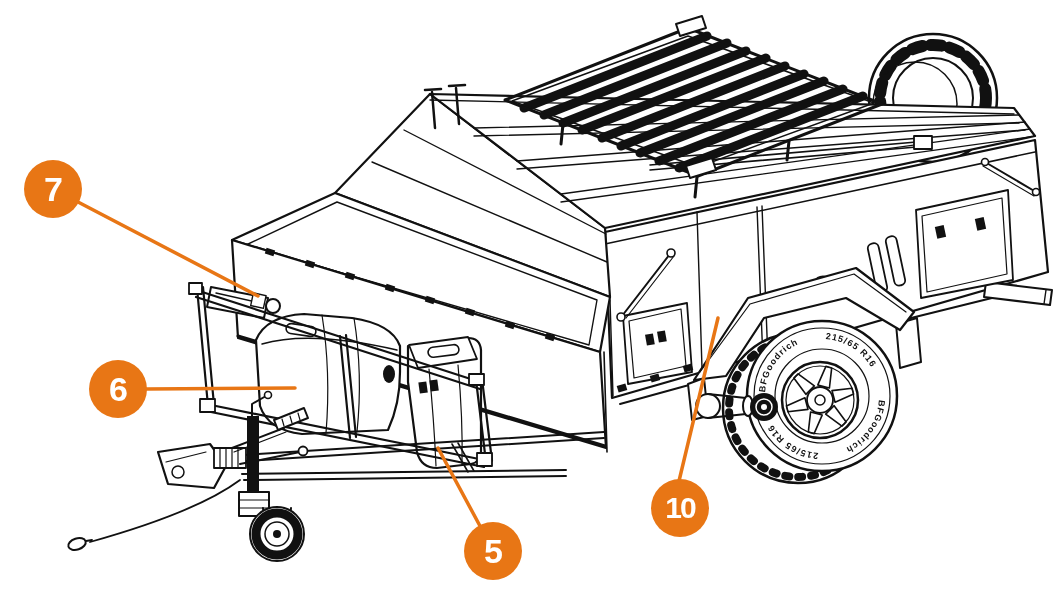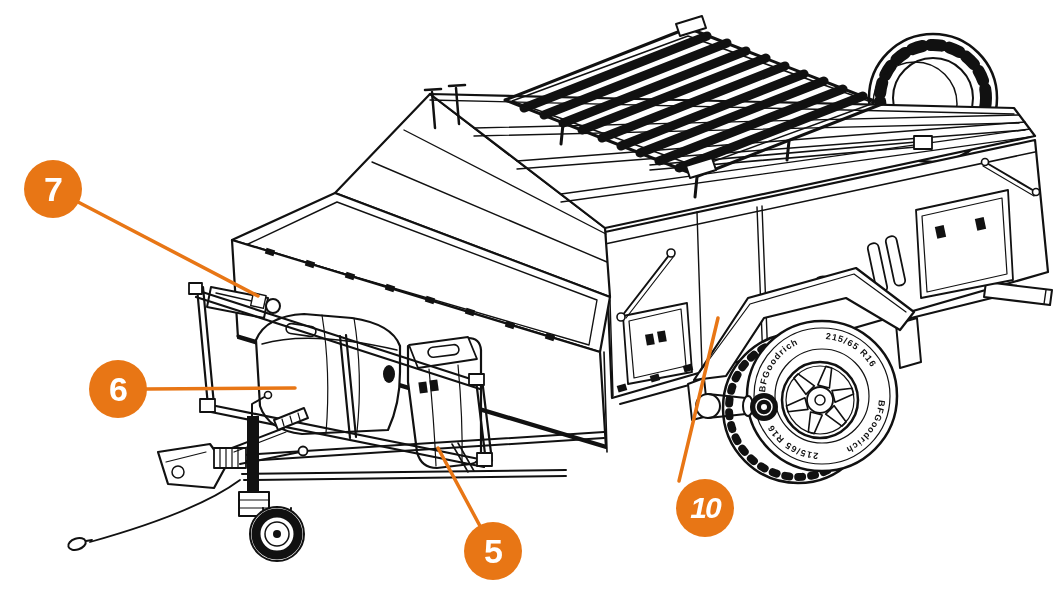--- a/index.html
+++ b/index.html
@@ -323,17 +323,17 @@
 
 <div class="callout" style="left:24px; top:160px;">
   <span>7</span>
 </div>
 <div class="callout" style="left:89px; top:360px;">
   <span>6</span>
 </div>
 <div class="callout" style="left:464px; top:522px;">
   <span>5</span>
 </div>
-<div class="callout two-digit" style="left:676px; top:479px;font-style:italic;">
+<div class="callout two-digit" style="left:651px; top:479px;">
   <span>10</span>
 </div>
 
 </div>
 
 </body></html>

